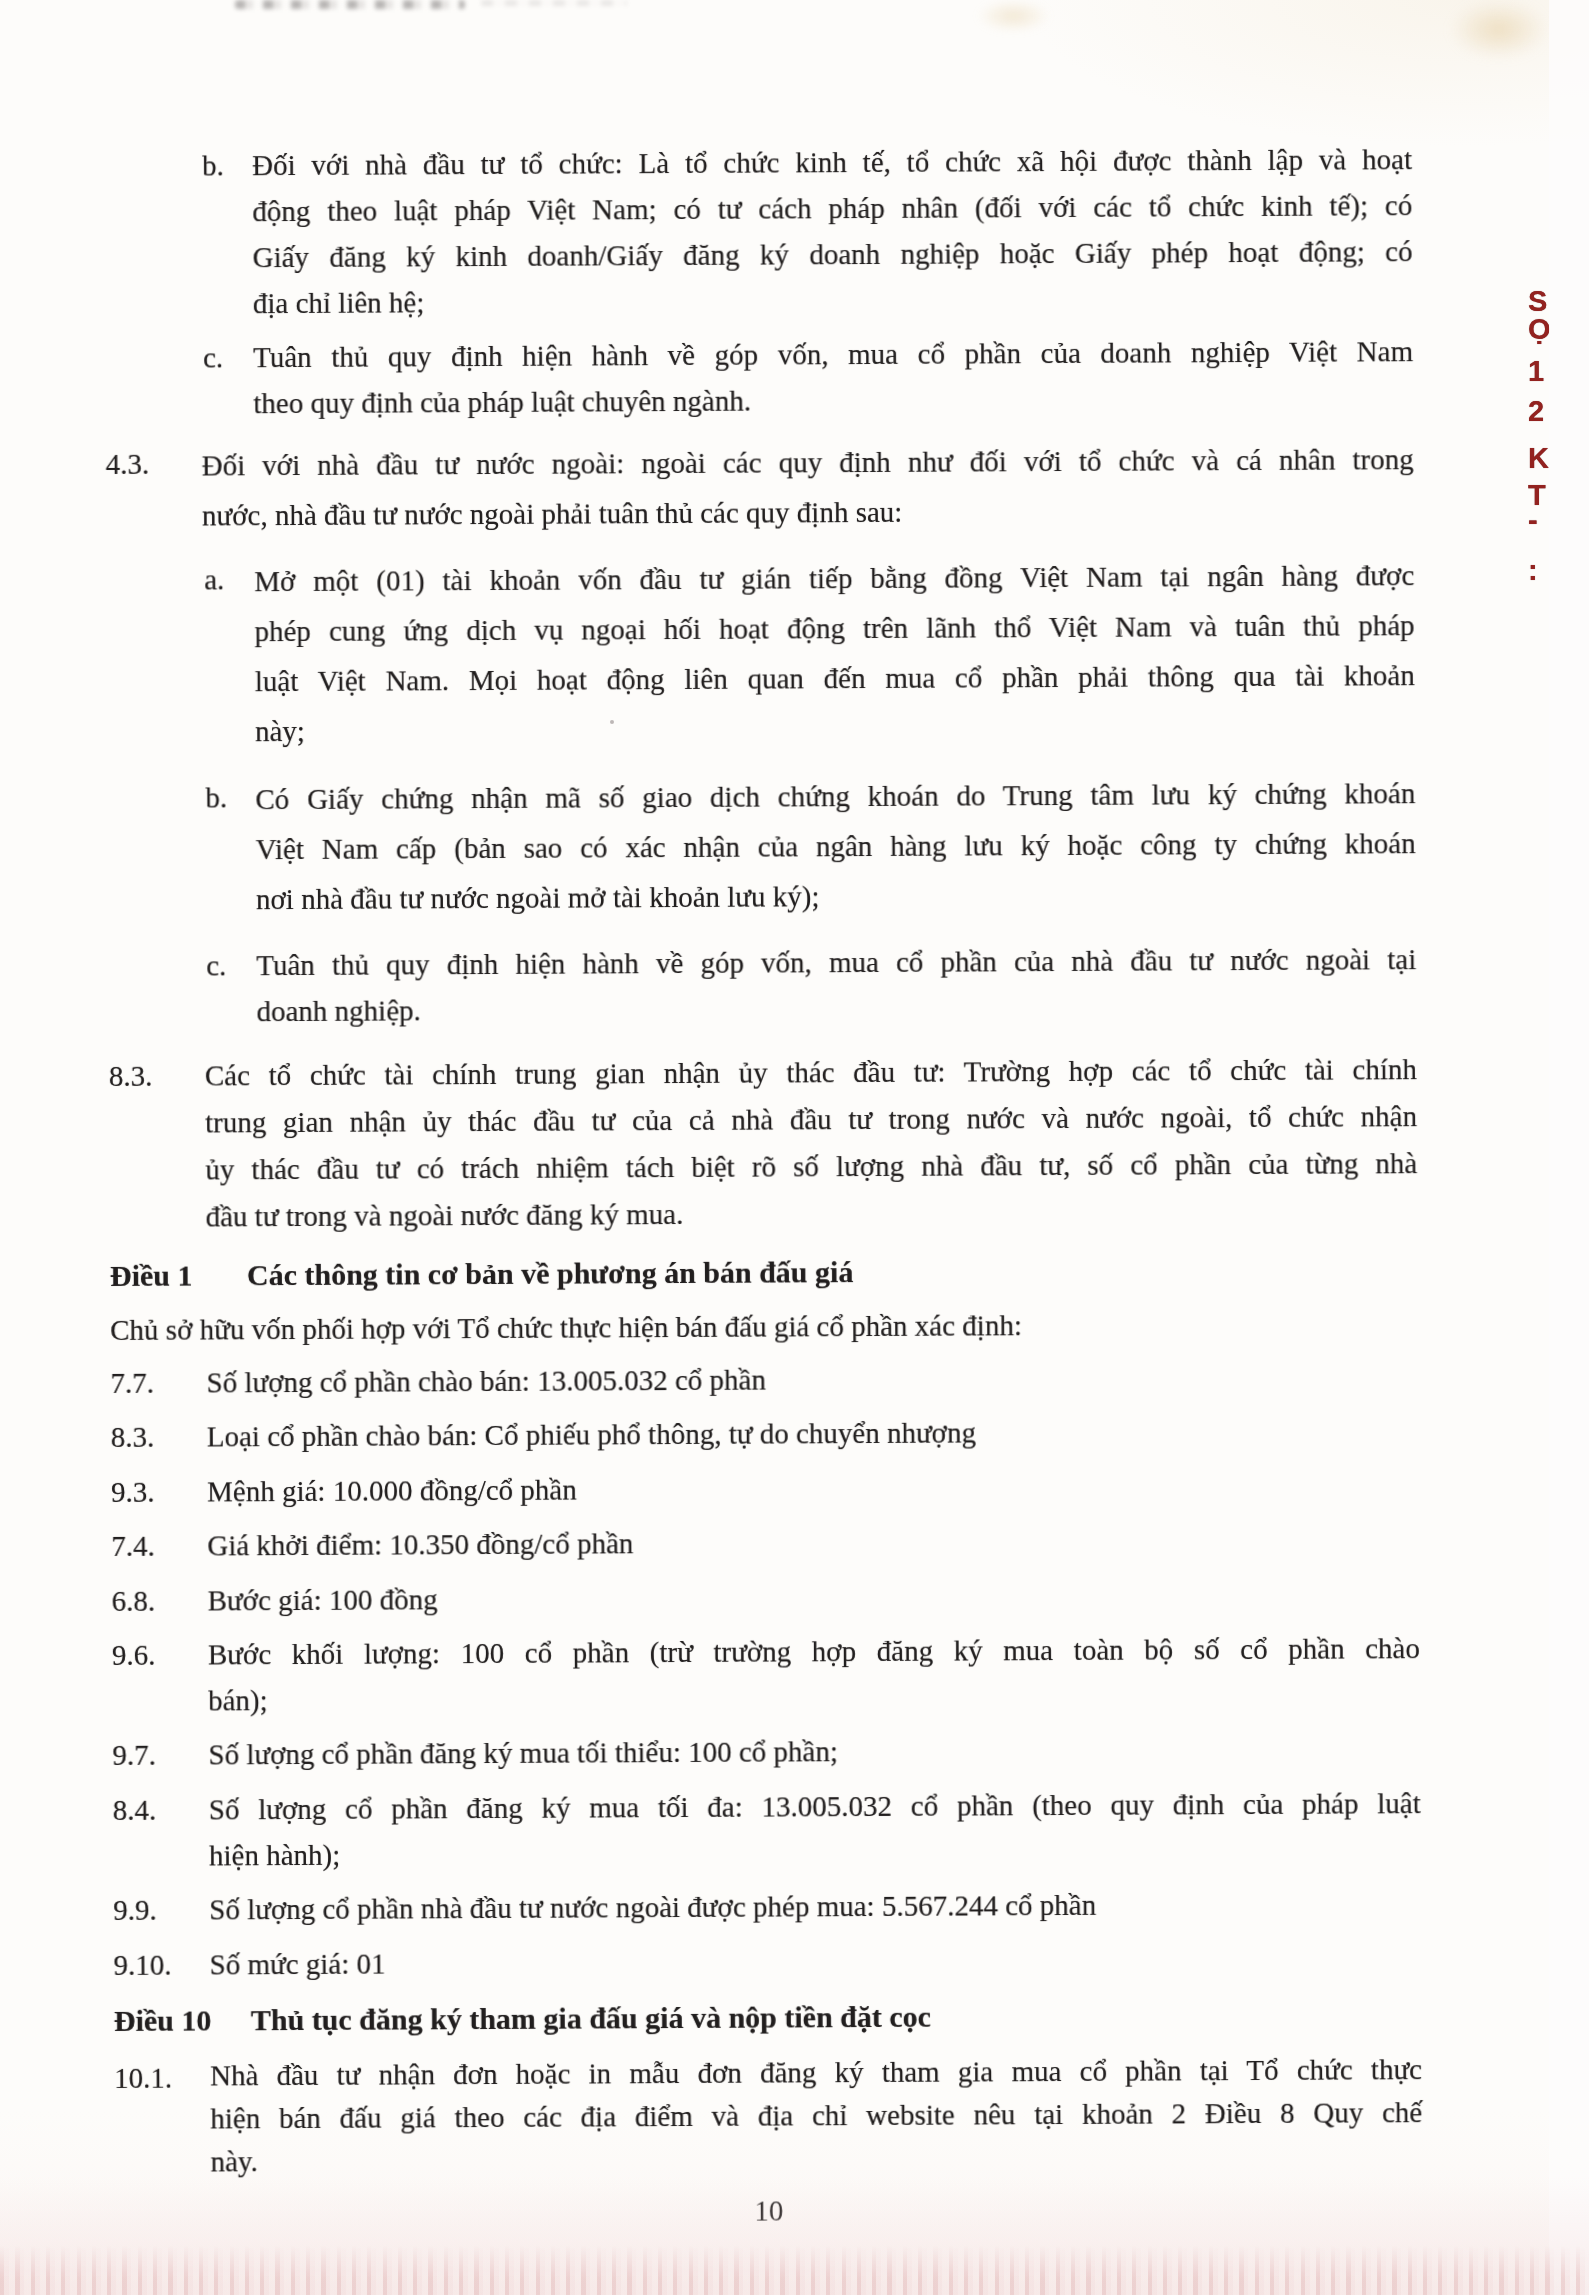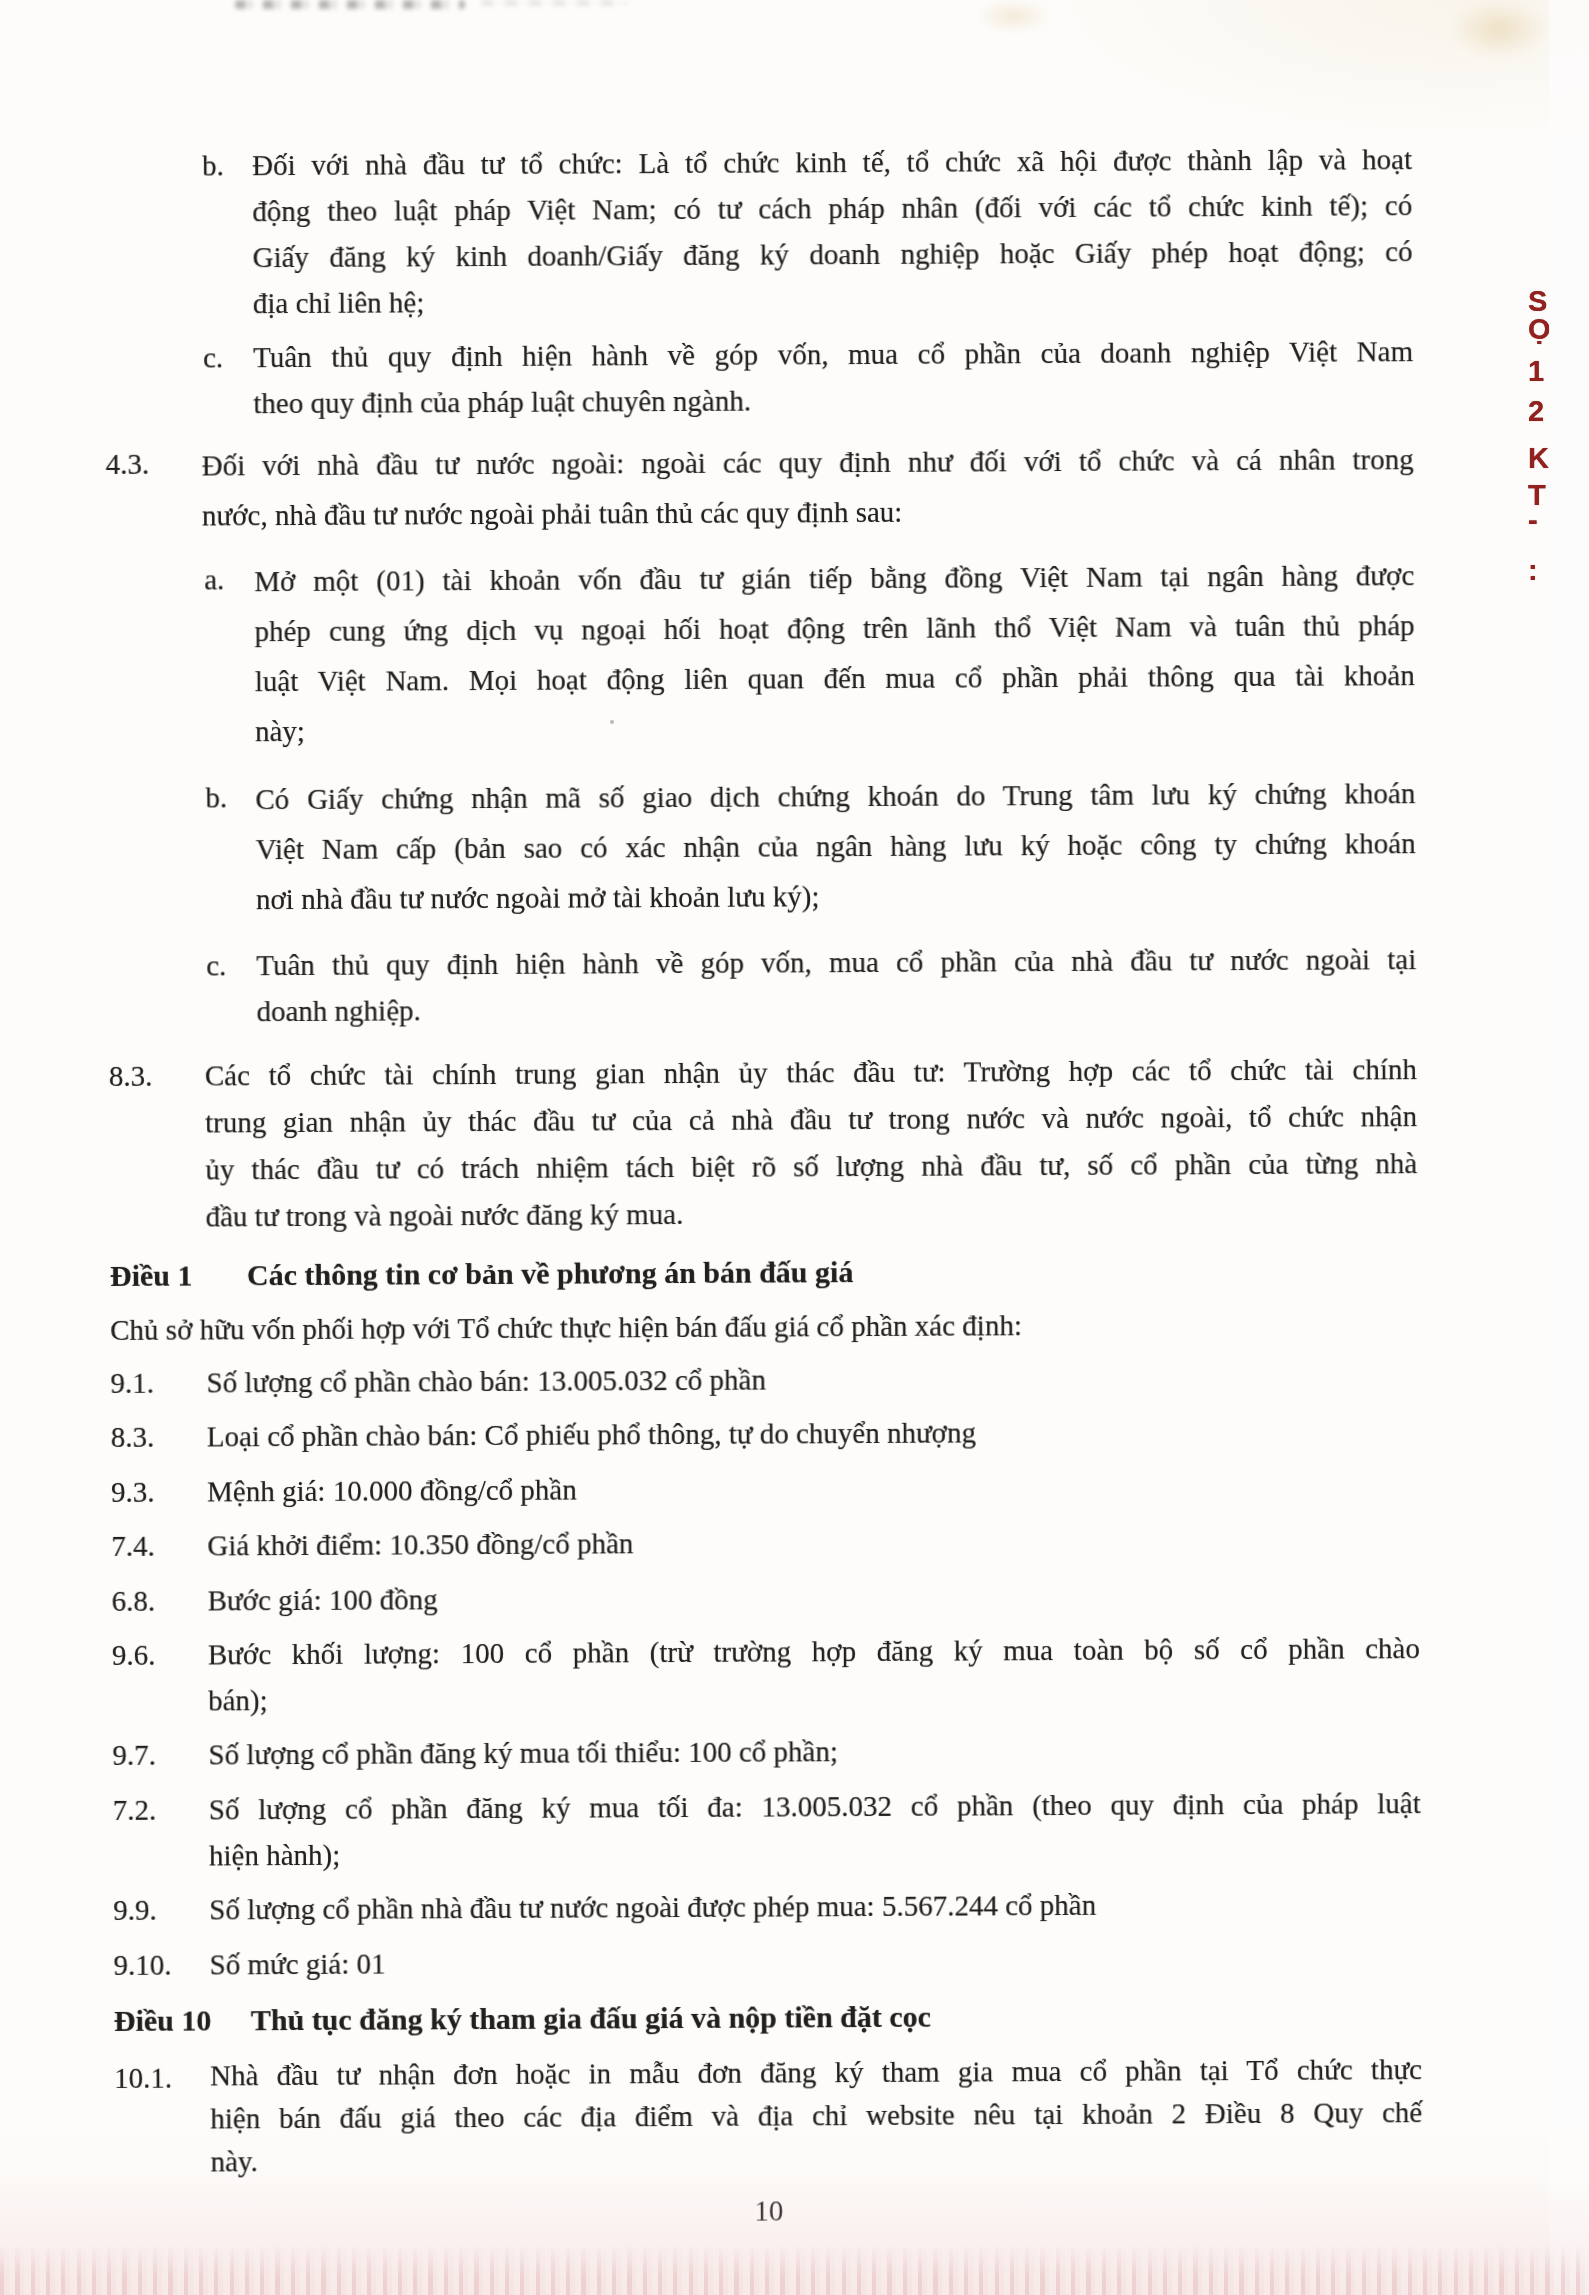--- a/index.html
+++ b/index.html
@@ -203,21 +203,21 @@
           <div class="body">
             <div class="line title" data-name="heading-dieu-9-title">Các thông tin cơ bản về phương án bán đấu giá</div>
           </div>
         </div>
         <div class="block plain" data-name="para-owner-coordination">
           <div class="body">
             <div class="line" data-name="para-owner-coordination-line-1">Chủ sở hữu vốn phối hợp với Tổ chức thực hiện bán đấu giá cổ phần xác định:</div>
           </div>
         </div>
         <div class="block numbered" data-name="section-9-1">
-          <span class="label" data-name="section-9-1-label">9.1.</span>
+          <span class="label" data-name="section-9-1-label">7.7.</span>
           <div class="body">
             <div class="line" data-name="section-9-1-line-1">Số lượng cổ phần chào bán: 13.005.032 cổ phần</div>
           </div>
         </div>
         <div class="block numbered" data-name="section-9-2">
           <span class="label" data-name="section-9-2-label">8.3.</span>
           <div class="body">
             <div class="line" data-name="section-9-2-line-1">Loại cổ phần chào bán: Cổ phiếu phổ thông, tự do chuyển nhượng</div>
           </div>
         </div>
@@ -246,21 +246,21 @@
             <div class="line" data-name="section-9-6-line-2">bán);</div>
           </div>
         </div>
         <div class="block numbered" data-name="section-9-7">
           <span class="label" data-name="section-9-7-label">9.7.</span>
           <div class="body">
             <div class="line" data-name="section-9-7-line-1">Số lượng cổ phần đăng ký mua tối thiểu: 100 cổ phần;</div>
           </div>
         </div>
         <div class="block numbered" data-name="section-9-8">
-          <span class="label" data-name="section-9-8-label">7.2.</span>
+          <span class="label" data-name="section-9-8-label">8.4.</span>
           <div class="body">
             <div class="line fill" data-name="section-9-8-line-1">Số lượng cổ phần đăng ký mua tối đa: 13.005.032 cổ phần (theo quy định của pháp luật</div>
             <div class="line" data-name="section-9-8-line-2">hiện hành);</div>
           </div>
         </div>
         <div class="block numbered" data-name="section-9-9">
           <span class="label" data-name="section-9-9-label">9.9.</span>
           <div class="body">
             <div class="line" data-name="section-9-9-line-1">Số lượng cổ phần nhà đầu tư nước ngoài được phép mua: 5.567.244 cổ phần</div>
           </div>

